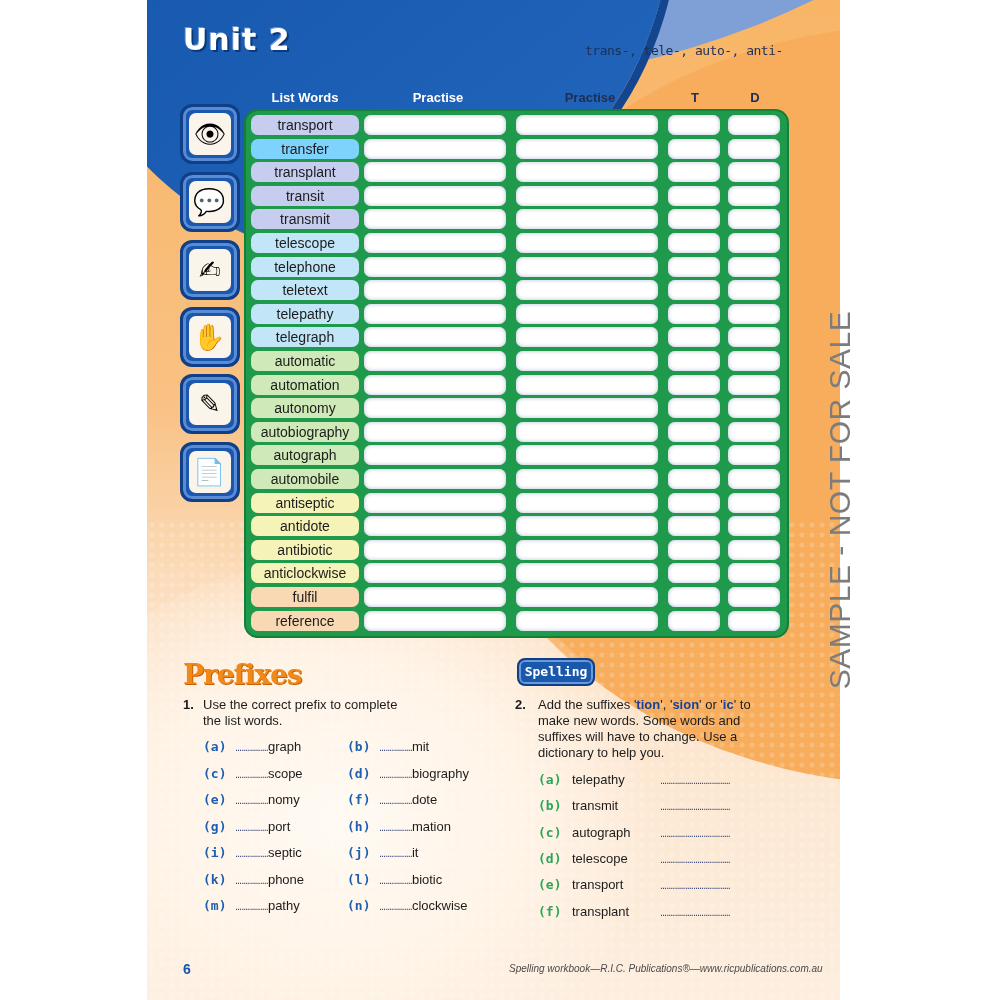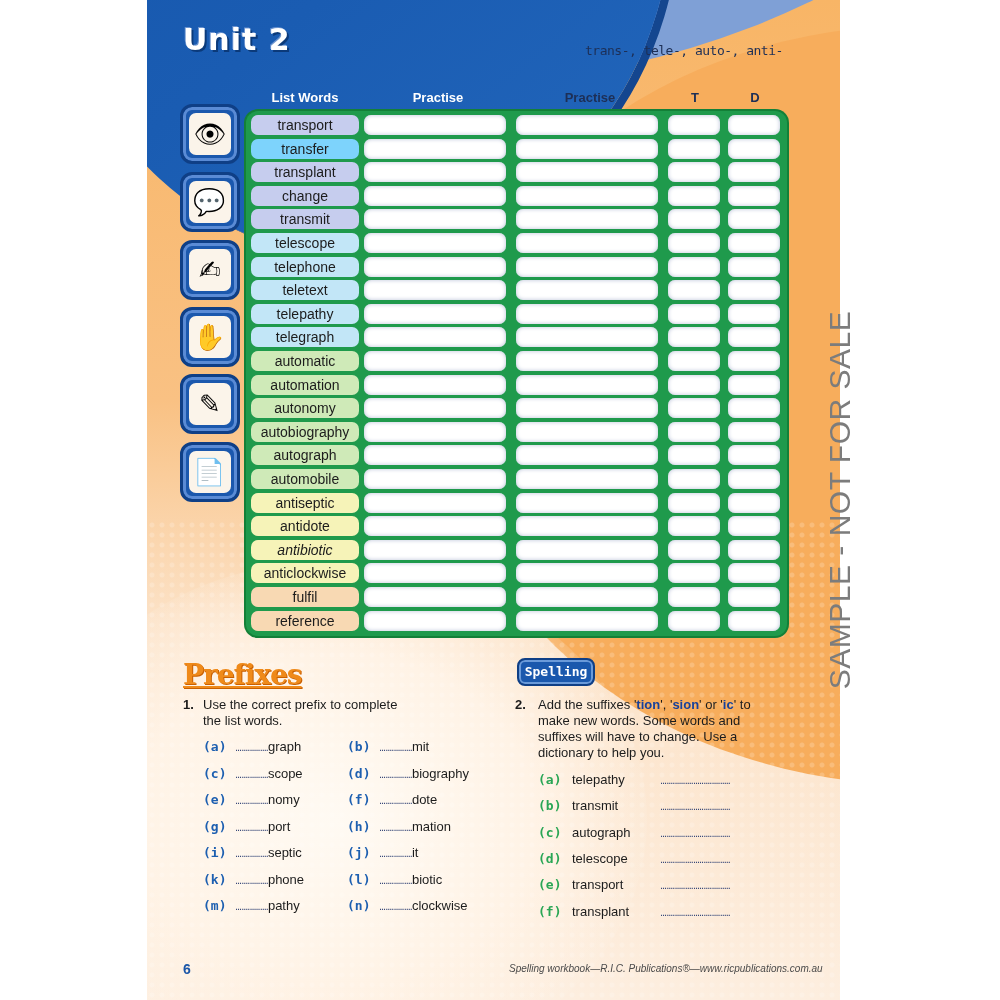--- a/index.html
+++ b/index.html
@@ -90,21 +90,20 @@
       background: #ffffff;
       box-shadow: inset 0 0 4px #b8c0d8;
     }
 
     
     .prefix-title {
       position: absolute; left: 36px; top: 658px;
       font-family: "DejaVu Serif", serif; font-weight: bold; font-size: 28px; color: #ef8a1a;
       letter-spacing: -1px;
       text-shadow: 1px 1px 0 #c95f00;
-      text-decoration: underline;
     }
     .q-num { position: absolute; font-weight: bold; font-size: 13px; color: #1c1c1c; }
     .q-text { position: absolute; font-size: 13px; color: #1c1c1c; line-height: 16px; }
     .hl { color: #16409a; font-weight: bold; }
     .pr-item { position: absolute; font-size: 13px; color: #1c1c1c; white-space: nowrap; }
     .pr-letter {
       display: inline-block; width: 32px; color: #1d5fb0; font-weight: bold;
       font-family: "DejaVu Sans Mono", monospace; font-size: 13px;
     }
     .pr-dots { color: #3a4a7a; letter-spacing: -1px; font-size: 11px; }
@@ -187,21 +186,21 @@
         <div class="cell" style="left: 5px; width: 108px; top: 27.6px; background: #7dd3fc;">transfer</div>
         <div class="cell blank" style="left: 118px; width: 142px; top: 27.6px;"></div>
         <div class="cell blank" style="left: 270px; width: 142px; top: 27.6px;"></div>
         <div class="cell blank" style="left: 422px; width: 52px; top: 27.6px;"></div>
         <div class="cell blank" style="left: 482px; width: 52px; top: 27.6px;"></div>
         <div class="cell" style="left: 5px; width: 108px; top: 51.2px; background: rgb(198, 205, 238);">transplant</div>
         <div class="cell blank" style="left: 118px; width: 142px; top: 51.2px;"></div>
         <div class="cell blank" style="left: 270px; width: 142px; top: 51.2px;"></div>
         <div class="cell blank" style="left: 422px; width: 52px; top: 51.2px;"></div>
         <div class="cell blank" style="left: 482px; width: 52px; top: 51.2px;"></div>
-        <div class="cell" style="left: 5px; width: 108px; top: 74.8px; background: rgb(198, 205, 238);">change</div>
+        <div class="cell" style="left: 5px; width: 108px; top: 74.8px; background: rgb(198, 205, 238);">transit</div>
         <div class="cell blank" style="left: 118px; width: 142px; top: 74.8px;"></div>
         <div class="cell blank" style="left: 270px; width: 142px; top: 74.8px;"></div>
         <div class="cell blank" style="left: 422px; width: 52px; top: 74.8px;"></div>
         <div class="cell blank" style="left: 482px; width: 52px; top: 74.8px;"></div>
         <div class="cell" style="left: 5px; width: 108px; top: 98.4px; background: rgb(198, 205, 238);">transmit</div>
         <div class="cell blank" style="left: 118px; width: 142px; top: 98.4px;"></div>
         <div class="cell blank" style="left: 270px; width: 142px; top: 98.4px;"></div>
         <div class="cell blank" style="left: 422px; width: 52px; top: 98.4px;"></div>
         <div class="cell blank" style="left: 482px; width: 52px; top: 98.4px;"></div>
         <div class="cell" style="left: 5px; width: 108px; top: 122px; background: rgb(194, 230, 247);">telescope</div>
@@ -262,21 +261,21 @@
         <div class="cell" style="left: 5px; width: 108px; top: 381.6px; background: rgb(246, 243, 184);">antiseptic</div>
         <div class="cell blank" style="left: 118px; width: 142px; top: 381.6px;"></div>
         <div class="cell blank" style="left: 270px; width: 142px; top: 381.6px;"></div>
         <div class="cell blank" style="left: 422px; width: 52px; top: 381.6px;"></div>
         <div class="cell blank" style="left: 482px; width: 52px; top: 381.6px;"></div>
         <div class="cell" style="left: 5px; width: 108px; top: 405.2px; background: rgb(246, 243, 184);">antidote</div>
         <div class="cell blank" style="left: 118px; width: 142px; top: 405.2px;"></div>
         <div class="cell blank" style="left: 270px; width: 142px; top: 405.2px;"></div>
         <div class="cell blank" style="left: 422px; width: 52px; top: 405.2px;"></div>
         <div class="cell blank" style="left: 482px; width: 52px; top: 405.2px;"></div>
-        <div class="cell" style="left: 5px; width: 108px; top: 428.8px; background: rgb(246, 243, 184); font-style: italic;">antibiotic</div>
+        <div class="cell" style="left: 5px; width: 108px; top: 428.8px; background: rgb(246, 243, 184);">antibiotic</div>
         <div class="cell blank" style="left: 118px; width: 142px; top: 428.8px;"></div>
         <div class="cell blank" style="left: 270px; width: 142px; top: 428.8px;"></div>
         <div class="cell blank" style="left: 422px; width: 52px; top: 428.8px;"></div>
         <div class="cell blank" style="left: 482px; width: 52px; top: 428.8px;"></div>
         <div class="cell" style="left: 5px; width: 108px; top: 452.4px; background: rgb(246, 243, 184);">anticlockwise</div>
         <div class="cell blank" style="left: 118px; width: 142px; top: 452.4px;"></div>
         <div class="cell blank" style="left: 270px; width: 142px; top: 452.4px;"></div>
         <div class="cell blank" style="left: 422px; width: 52px; top: 452.4px;"></div>
         <div class="cell blank" style="left: 482px; width: 52px; top: 452.4px;"></div>
         <div class="cell" style="left: 5px; width: 108px; top: 476px; background: rgb(248, 217, 179);">fulfil</div>

